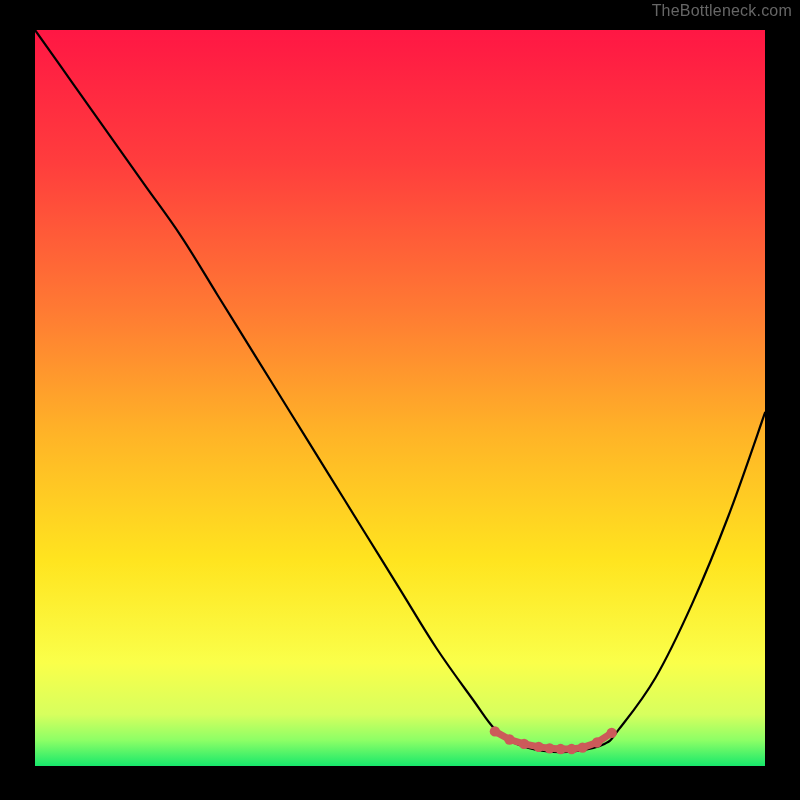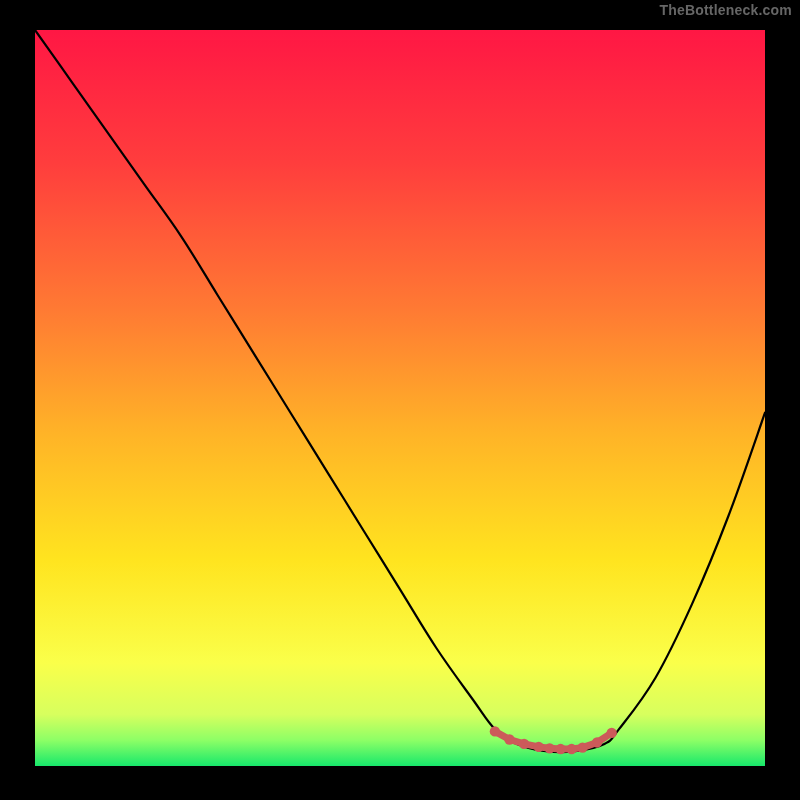--- a/index.html
+++ b/index.html
@@ -10,22 +10,22 @@
     background: #000;
     font-family: Arial, Helvetica, sans-serif;
     overflow: hidden;
     position: relative;
   }
   .watermark {
     position: absolute;
     top: 2px;
     right: 8px;
     color: #666;
-    font-size: 14px;
-    font-weight: 700;
+    font-size: 16px;
+    font-weight: 400;
     z-index: 10;
     letter-spacing: 0.2px;
   }
   .plot {
     position: absolute;
     left: 35px;
     top: 30px;
     width: 730px;
     height: 736px;
   }

